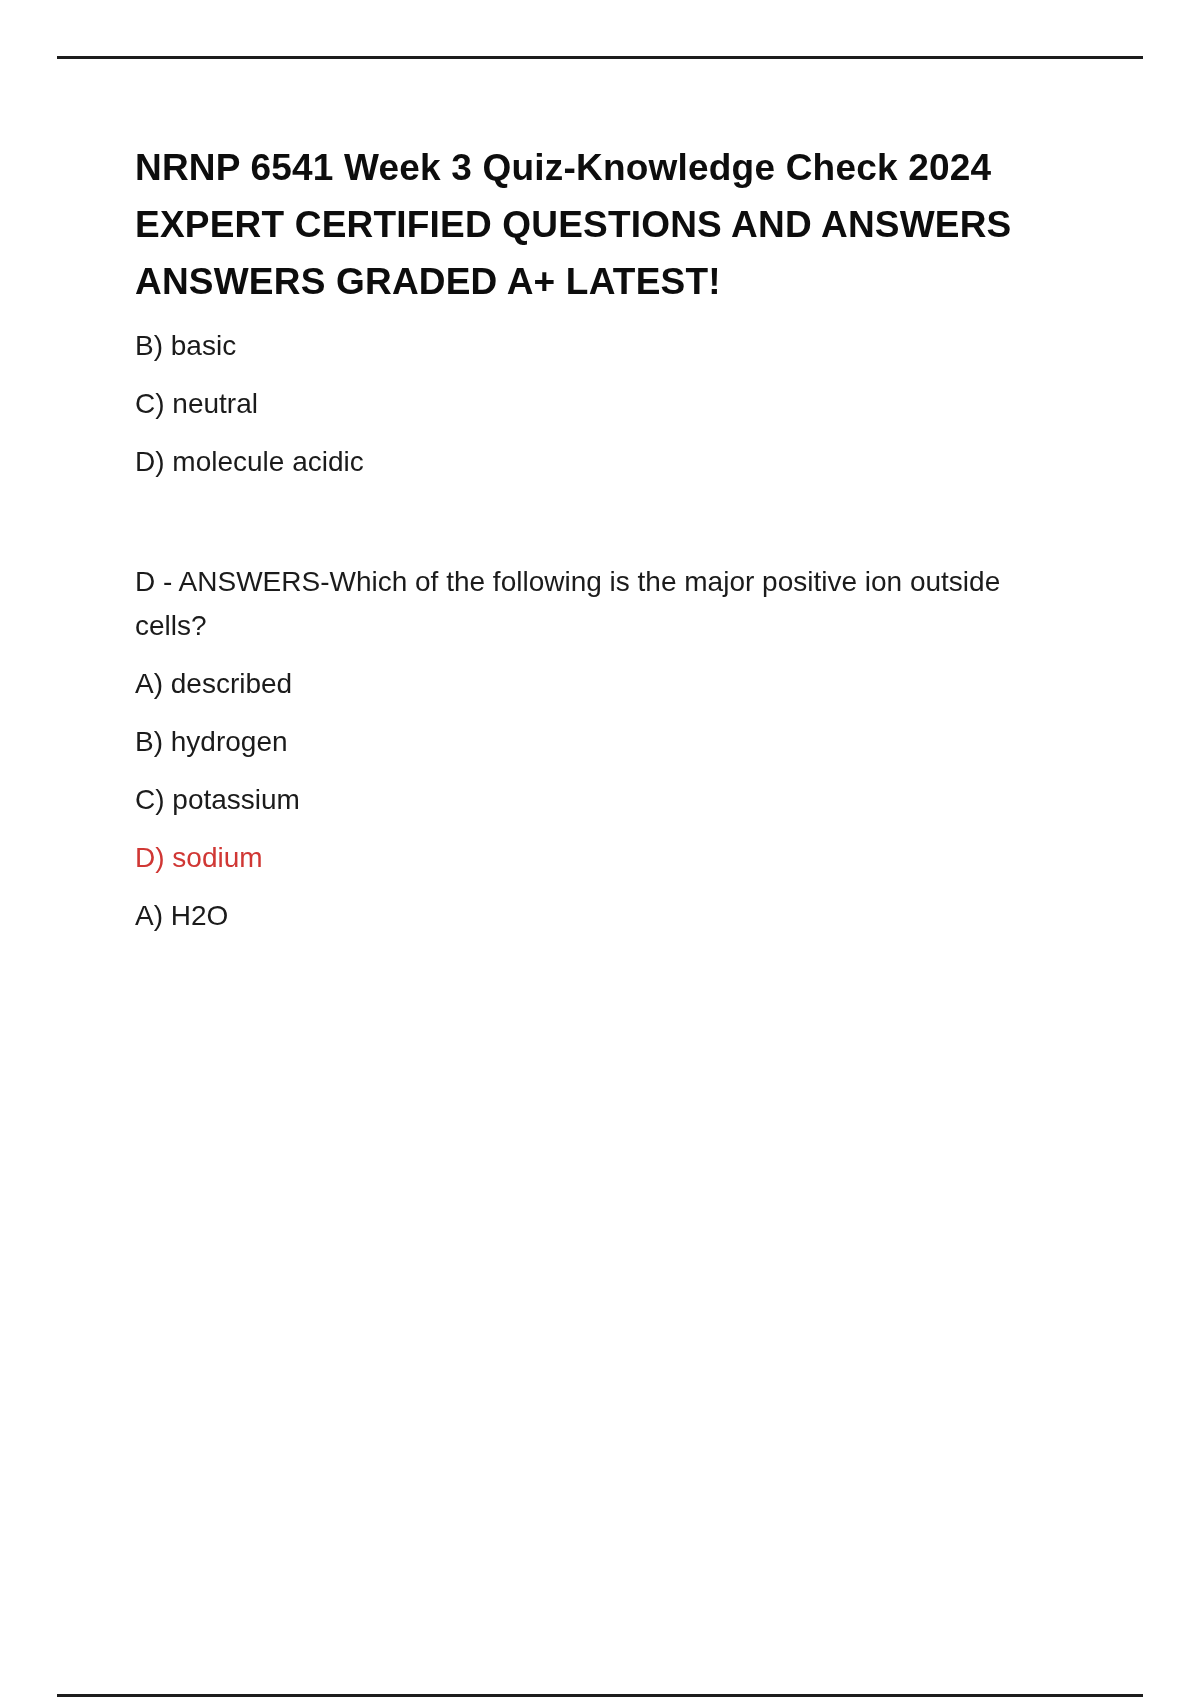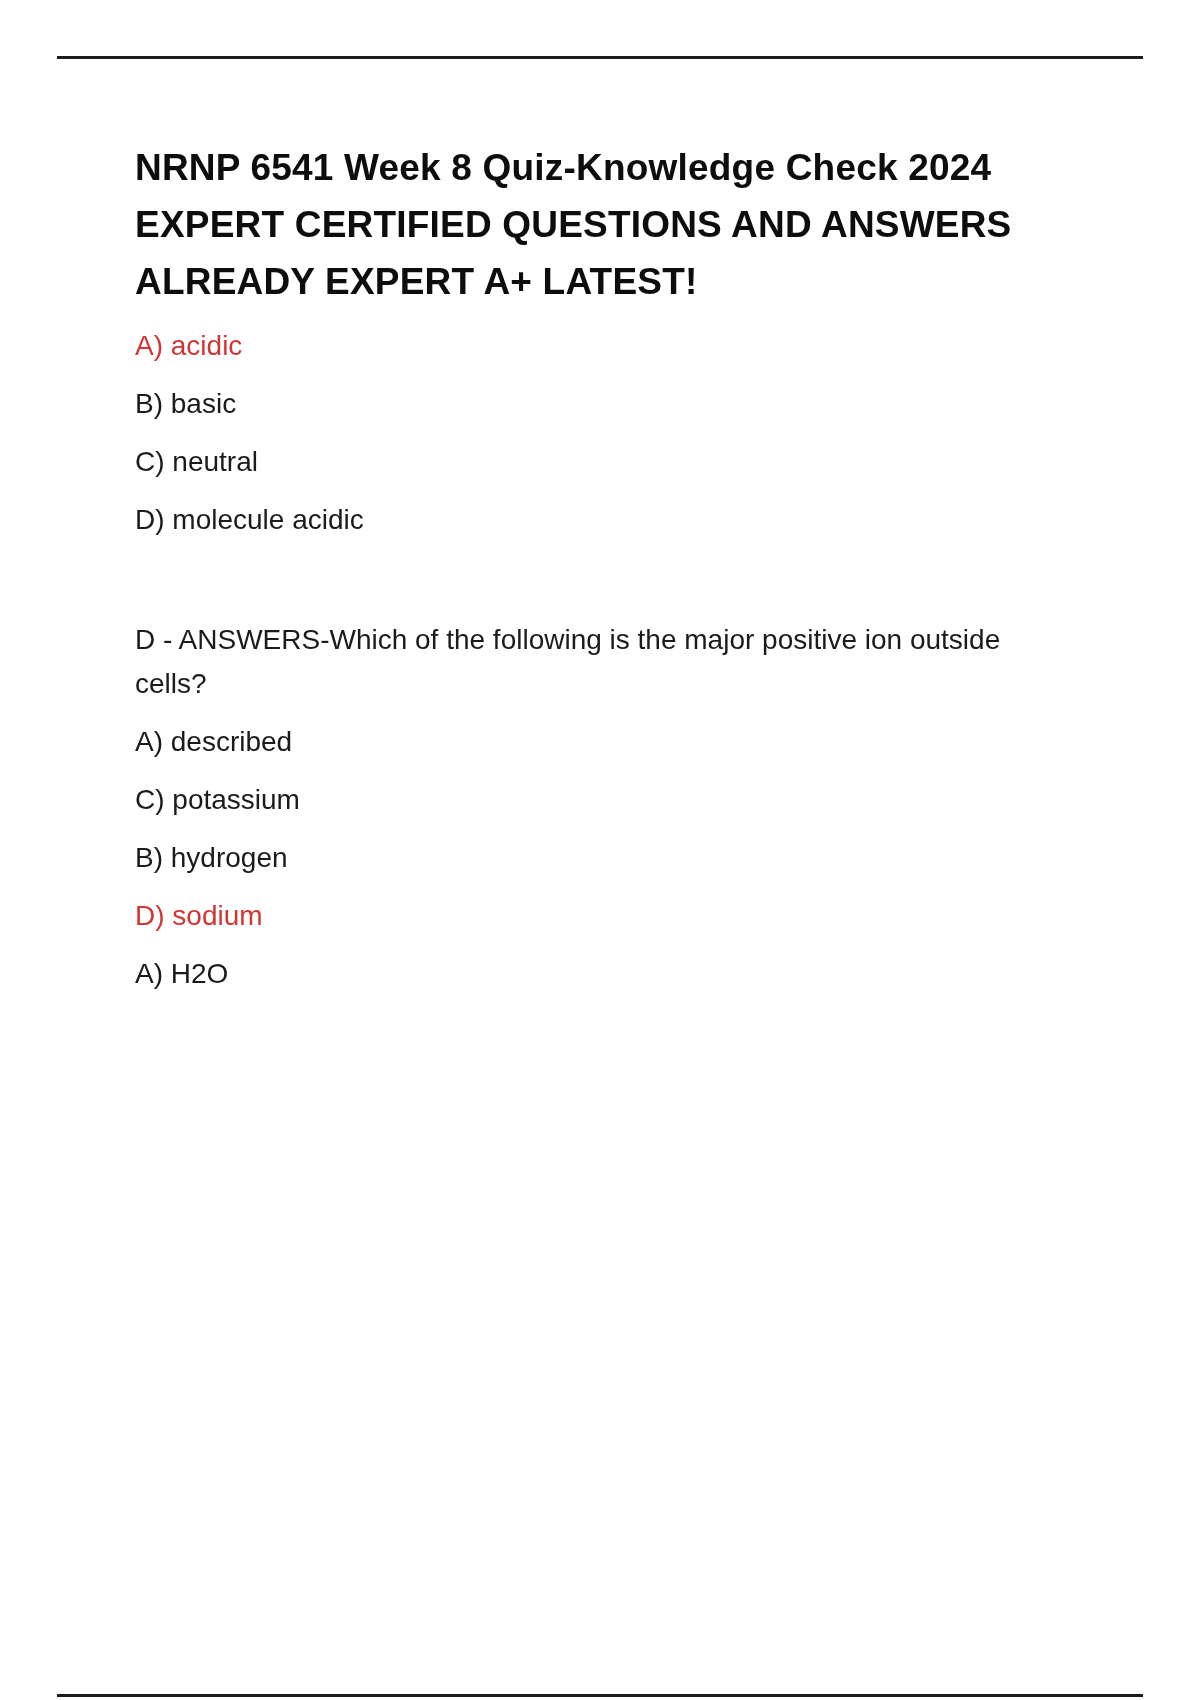--- a/index.html
+++ b/index.html
@@ -62,37 +62,36 @@
   .question .option.correct{color:var(--answer-red);}
 </style>
 </head>
 <body>
 
 <div class="page">
   <div class="rule rule-top"></div>
 
   <div class="content">
     <h1 class="doc-title">
-      <span>NRNP 6541 Week 8 Quiz-Knowledge Check 2024</span>
+      <span>NRNP 6541 Week 3 Quiz-Knowledge Check 2024</span>
       <span>EXPERT CERTIFIED QUESTIONS AND ANSWERS</span>
-      <span>ALREADY EXPERT A+ LATEST!</span>
+      <span>ANSWERS GRADED A+ LATEST!</span>
     </h1>
 
     <div id="questions">
         <section class="question">
-          <p class="option correct">A) acidic</p>
           <p class="option">B) basic</p>
           <p class="option">C) neutral</p>
           <p class="option">D) molecule acidic</p>
         </section>
         <section class="question">
           <p class="prompt">D - ANSWERS-Which of the following is the major positive ion outside cells?</p>
           <p class="option">A) described</p>
+          <p class="option">B) hydrogen</p>
           <p class="option">C) potassium</p>
-          <p class="option">B) hydrogen</p>
           <p class="option correct">D) sodium</p>
         </section>
         <section class="question">
           <p class="option">A) H2O</p>
         </section>
       </div>
   </div>
 
   <div class="rule rule-bottom"></div>
 </div>

